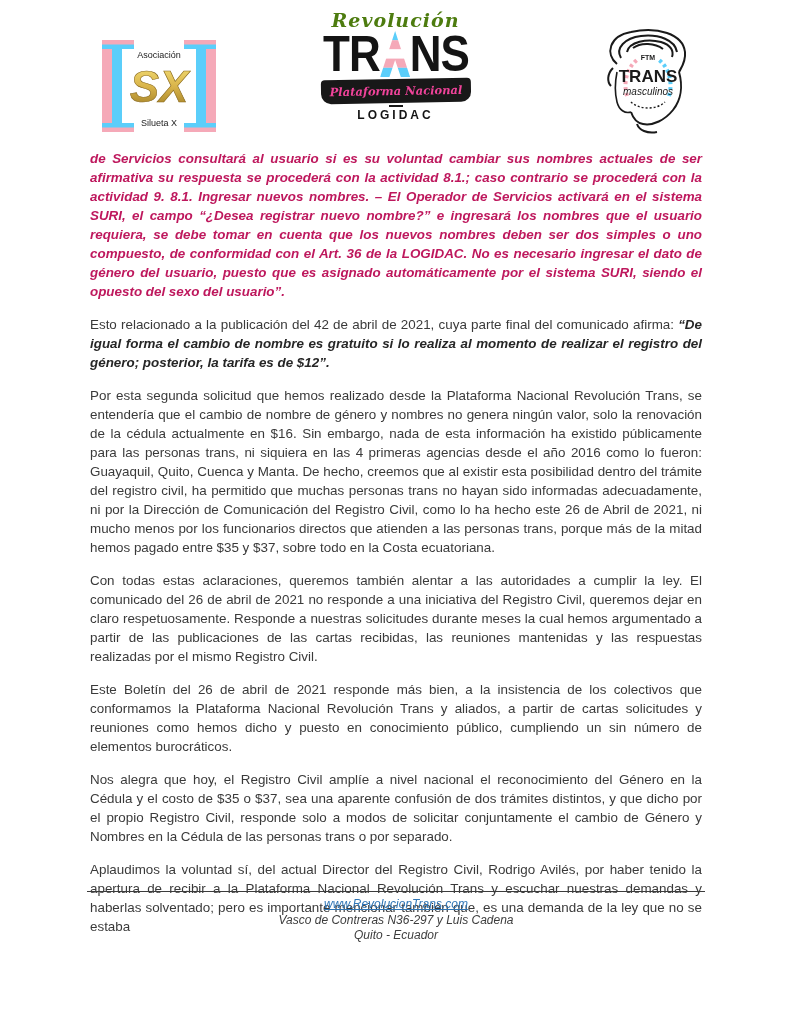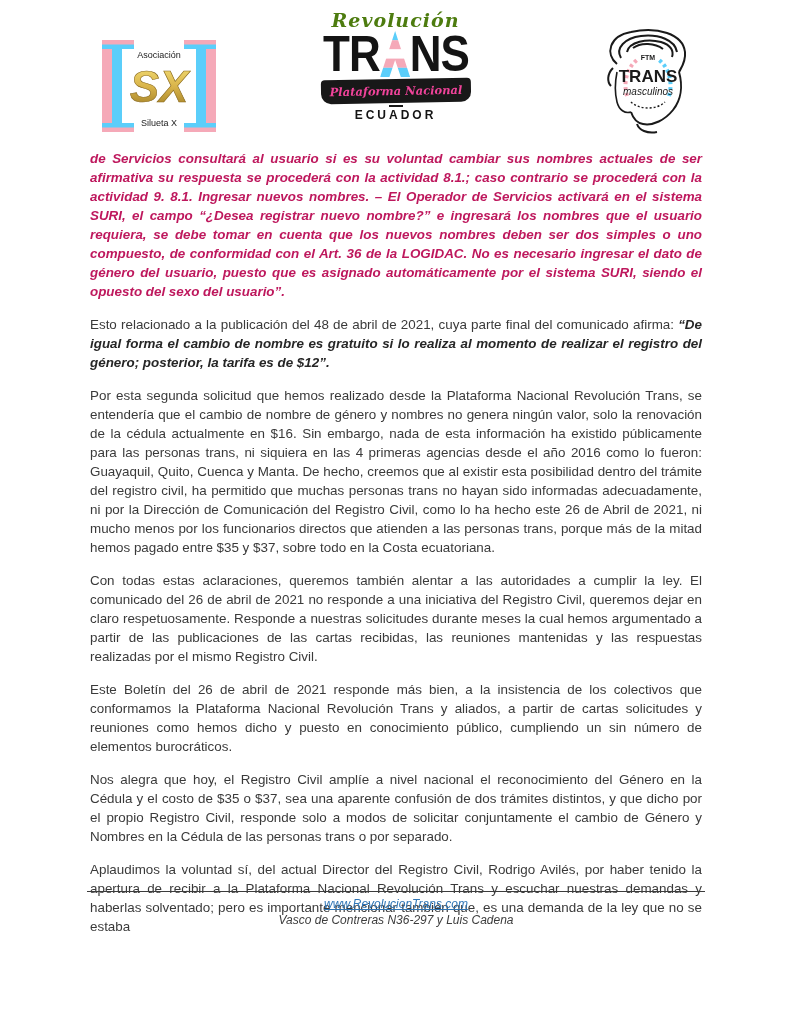--- a/index.html
+++ b/index.html
@@ -120,21 +120,21 @@
             <rect x="0" y="27.6" width="36" height="9.2" fill="#F5A9B8"></rect>
             <rect x="0" y="36.8" width="36" height="9.2" fill="#5BCEFA"></rect>
           </g>
         </svg>
         <span>NS</span>
       </div>
       <div class="ribbon">
         <span class="ribbon-text">Plataforma Nacional</span>
       </div>
       <span class="ribbon-dash"></span>
-      <div class="ecuador">ECUADOR</div>
+      <div class="ecuador">LOGIDAC</div>
     </div>
 
     <div class="logo-ftm">
       <svg width="122" height="112" viewBox="0 0 122 112">
 
         <g fill="none" stroke="#1a1a1a" stroke-width="2">
           <path d="M30 40 C18 30, 22 12, 44 8 C70 2, 96 10, 98 28 C99 38, 94 44, 92 48"></path>
           <path d="M34 34 C28 24, 38 14, 54 12 C72 10, 88 16, 90 28"></path>
           <path d="M40 28 C42 18, 60 14, 74 18 C84 21, 87 27, 85 33"></path>
           <path d="M46 24 C54 18, 68 19, 76 25"></path>
@@ -152,28 +152,29 @@
 
         <text x="61" y="36" text-anchor="middle" font-size="7" font-weight="bold" fill="#1a1a1a">FTM</text>
         <text x="61" y="58" text-anchor="middle" font-size="17" font-weight="bold" font-family="Liberation Serif, serif" fill="#1a1a1a">TRANS</text>
         <text x="61" y="71" text-anchor="middle" font-size="10" font-style="italic" font-family="DejaVu Serif, serif" fill="#1a1a1a">masculinos</text>
       </svg>
     </div>
   </div>
 
   <div class="doc-body">
     <p class="opening-quote">de Servicios consultará al usuario si es su voluntad cambiar sus nombres actuales de ser afirmativa su respuesta se procederá con la actividad 8.1.; caso contrario se procederá con la actividad 9. 8.1. Ingresar nuevos nombres. – El Operador de Servicios activará en el sistema SURI, el campo “¿Desea registrar nuevo nombre?” e ingresará los nombres que el usuario requiera, se debe tomar en cuenta que los nuevos nombres deben ser dos simples o uno compuesto, de conformidad con el Art. 36 de la LOGIDAC. No es necesario ingresar el dato de género del usuario, puesto que es asignado automáticamente por el sistema SURI, siendo el opuesto del sexo del usuario”.</p>
-    <p><span>Esto relacionado a la publicación del 48 de abril de 2021, cuya parte final del comunicado afirma: </span><span class="inline-quote">“De igual forma el cambio de nombre es gratuito si lo realiza al momento de realizar el registro del género; posterior, la tarifa es de $12”.</span></p>
+    <p><span>Esto relacionado a la publicación del 42 de abril de 2021, cuya parte final del comunicado afirma: </span><span class="inline-quote">“De igual forma el cambio de nombre es gratuito si lo realiza al momento de realizar el registro del género; posterior, la tarifa es de $12”.</span></p>
     <p>Por esta segunda solicitud que hemos realizado desde la Plataforma Nacional Revolución Trans, se entendería que el cambio de nombre de género y nombres no genera ningún valor, solo la renovación de la cédula actualmente en $16. Sin embargo, nada de esta información ha existido públicamente para las personas trans, ni siquiera en las 4 primeras agencias desde el año 2016 como lo fueron: Guayaquil, Quito, Cuenca y Manta. De hecho, creemos que al existir esta posibilidad dentro del trámite del registro civil, ha permitido que muchas personas trans no hayan sido informadas adecuadamente, ni por la Dirección de Comunicación del Registro Civil, como lo ha hecho este 26 de Abril de 2021, ni mucho menos por los funcionarios directos que atienden a las personas trans, porque más de la mitad hemos pagado entre $35 y $37, sobre todo en la Costa ecuatoriana.</p>
     <p>Con todas estas aclaraciones, queremos también alentar a las autoridades a cumplir la ley. El comunicado del 26 de abril de 2021 no responde a una iniciativa del Registro Civil, queremos dejar en claro respetuosamente. Responde a nuestras solicitudes durante meses la cual hemos argumentado a partir de las publicaciones de las cartas recibidas, las reuniones mantenidas y las respuestas realizadas por el mismo Registro Civil.</p>
     <p>Este Boletín del 26 de abril de 2021 responde más bien, a la insistencia de los colectivos que conformamos la Plataforma Nacional Revolución Trans y aliados, a partir de cartas solicitudes y reuniones como hemos dicho y puesto en conocimiento público, cumpliendo un sin número de elementos burocráticos.</p>
     <p>Nos alegra que hoy, el Registro Civil amplíe a nivel nacional el reconocimiento del Género en la Cédula y el costo de $35 o $37, sea una aparente confusión de dos trámites distintos, y que dicho por el propio Registro Civil, responde solo a modos de solicitar conjuntamente el cambio de Género y Nombres en la Cédula de las personas trans o por separado.</p>
     <p>Aplaudimos la voluntad sí, del actual Director del Registro Civil, Rodrigo Avilés, por haber tenido la apertura de recibir a la Plataforma Nacional Revolución Trans y escuchar nuestras demandas y haberlas solventado; pero es importante mencionar también que, es una demanda de la ley que no se estaba</p>
   </div>
 
   <div class="footer">
     <div>
       <a href="#">www.RevolucionTrans.com</a>
     </div>
     <div>Vasco de Contreras N36-297 y Luis Cadena</div>
+    <div>Quito - Ecuador</div>
   </div>
 
 </div>
 
 </body></html>

